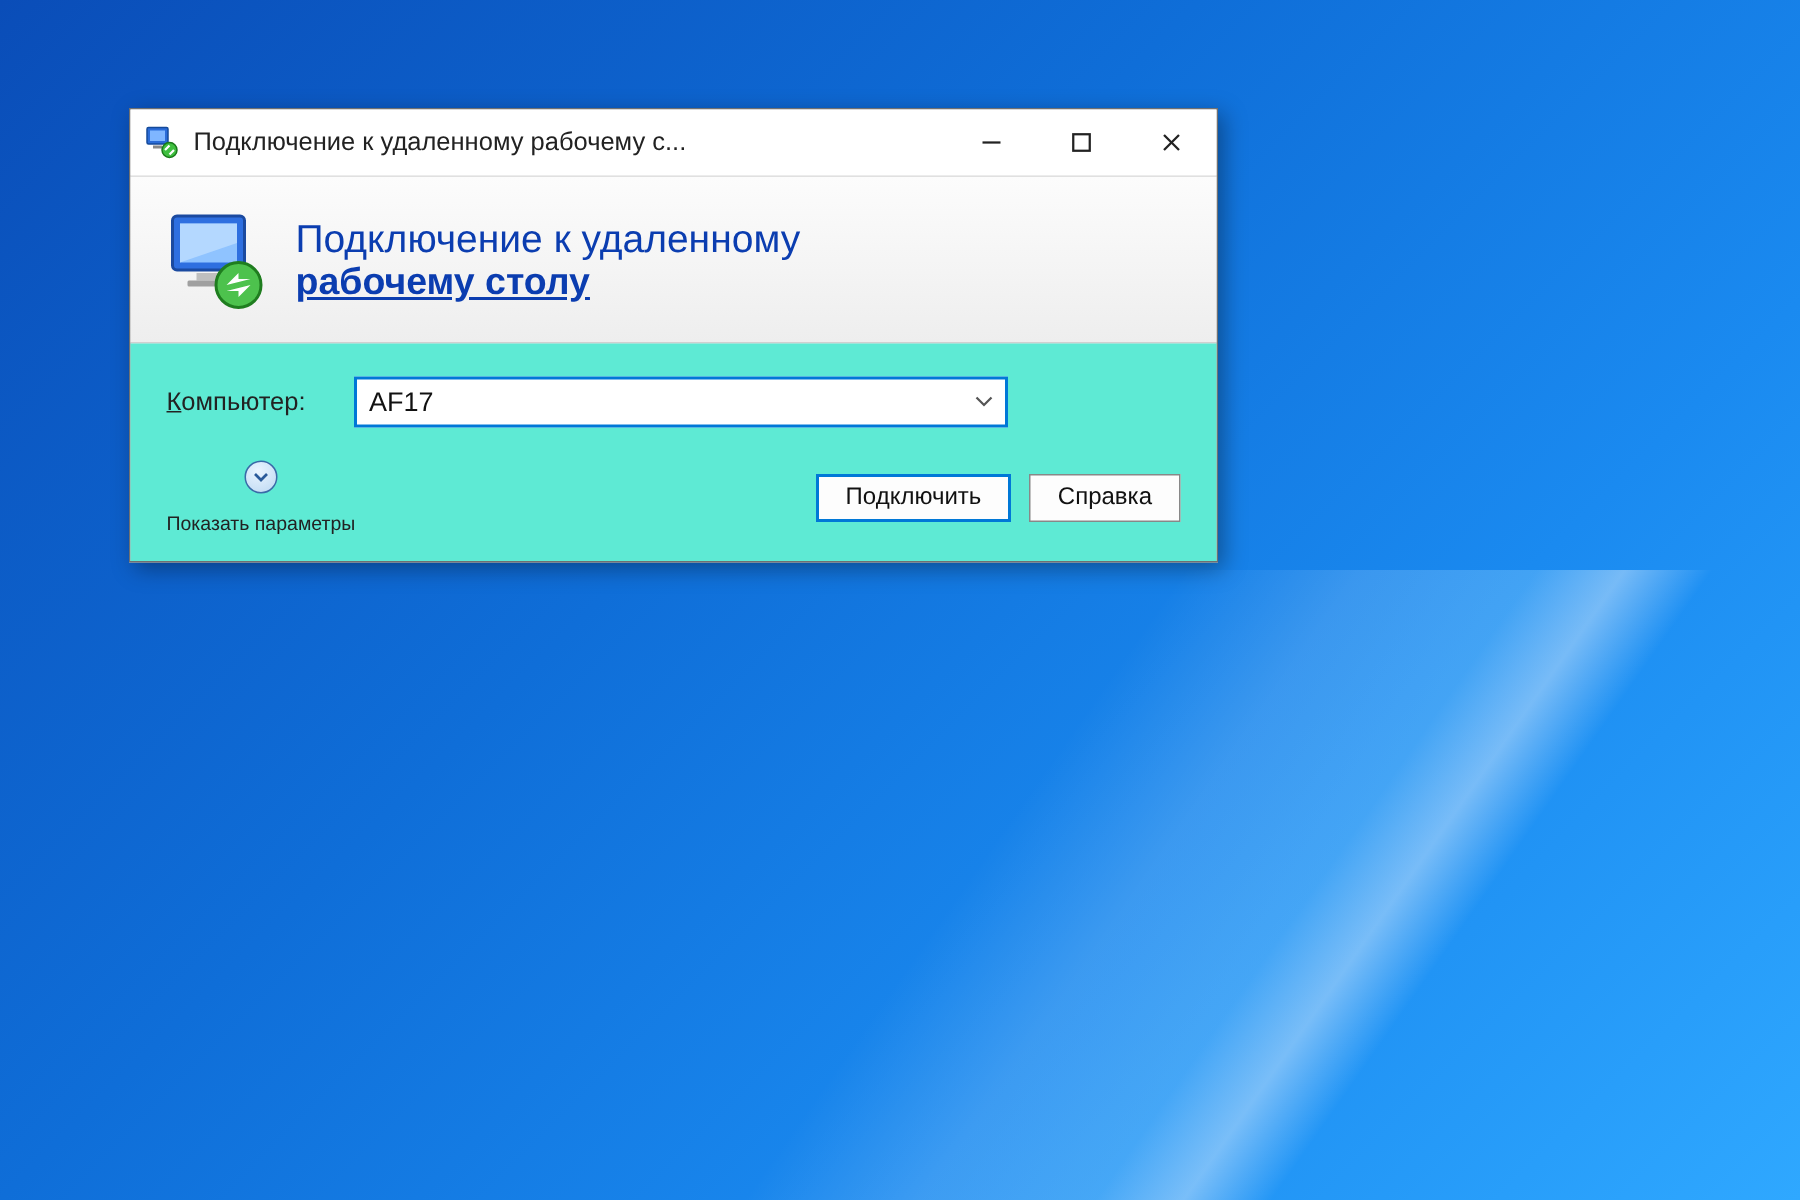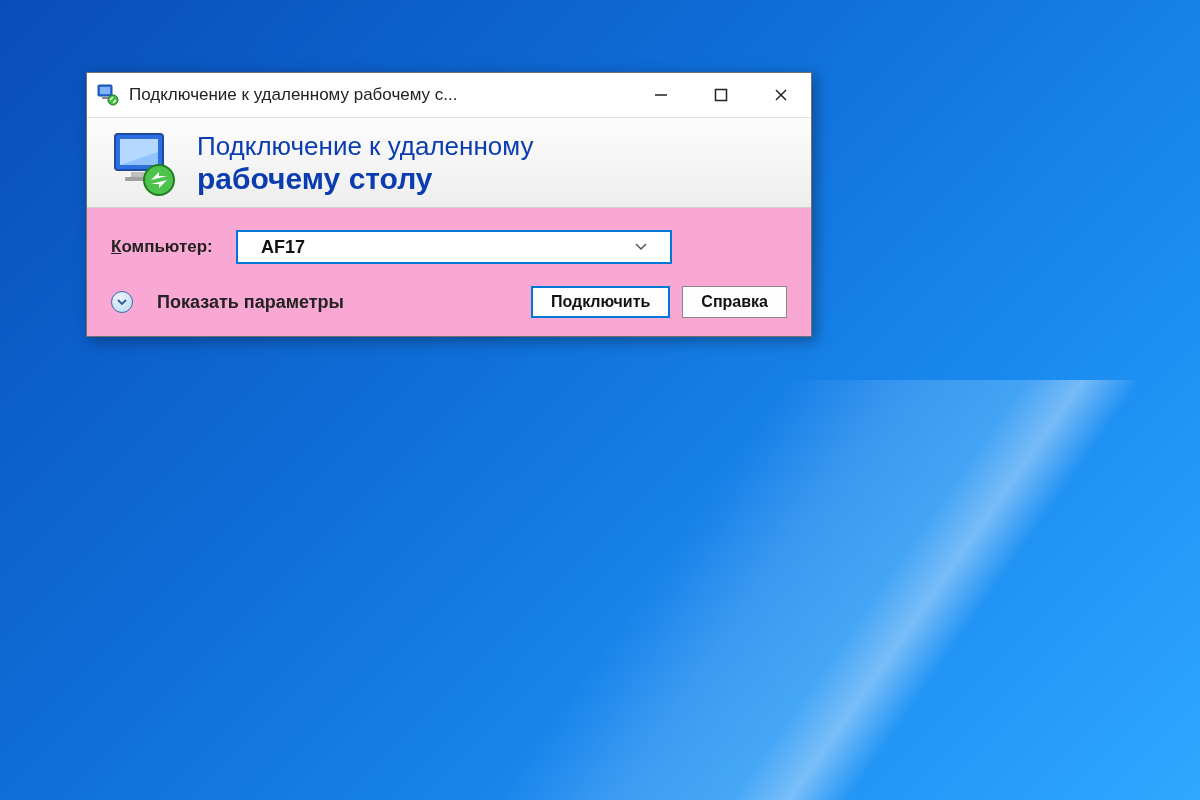--- a/index.html
+++ b/index.html
@@ -31,43 +31,43 @@
     }
     .title-icon svg { width: 100%; height: 100%; }
     .title-text { font-size: 17px; color: #222; flex: 1; }
     .win-controls { display: flex; height: 100%; }
     .wc-btn {
       width: 60px; display: flex; align-items: center; justify-content: center;
       font-size: 16px; color: #222; cursor: pointer;
     }
     .wc-btn svg { width: 14px; height: 14px; }
     .banner {
-      height: 91px; background: linear-gradient(#fcfcfc, #eeeeee);
+      height: 112px; background: linear-gradient(#fcfcfc, #eeeeee);
       border-top: 1px solid #e0e0e0; border-bottom: 1px solid #d0d0d0;
       display: flex; align-items: center; padding: 0 22px; gap: 18px;
     }
     .banner-icon { width: 70px; height: 70px; }
     .banner-text { display: flex; flex-direction: column; }
     .banner-line1 { font-size: 26px; color: #0b3db0; font-weight: 400; }
-    .banner-line2 { font-size: 30px; color: #0b3db0; font-weight: 700; line-height: 1.1; }
-    .body-area { padding: 22px 24px 18px 24px; background: #f9a8d4; font-weight: bold; }
+    .banner-line2 { font-size: 25px; color: #0b3db0; font-weight: 700; line-height: 1.1; text-decoration: underline; }
+    .body-area { padding: 22px 24px 18px 24px; background: #5eead4; }
     .row { display: flex; align-items: center; margin-bottom: 16px; }
     .lbl { font-size: 17px; color: #222; width: 125px; }
     .lbl .ul { text-decoration: underline; }
     .combo {
       flex: 1; height: 34px; border: 2px solid #0078d7; background: #fff;
-      display: flex; align-items: center; padding: 0 23px; font-size: 18px;
+      display: flex; align-items: center; padding: 0 8px; font-size: 18px;
       justify-content: space-between; max-width: 436px;
     }
     .combo-val { color: #111; }
     .caret { display: inline-flex; }
     .user-row { display: flex; gap: 42px; font-size: 17px; color: #222; margin-bottom: 18px; }
     .note { font-size: 17px; color: #222; line-height: 1.45; margin-bottom: 28px; max-width: 520px; }
     .footer { display: flex; align-items: center; justify-content: space-between; padding-top: 6px; }
-    .show-opts { display: flex; align-items: center; gap: 24px; font-size: 18px; color: #222; cursor: pointer; }
+    .show-opts { display: flex; align-items: center; gap: 12px; font-size: 13px; color: #222; cursor: pointer; flex-direction: column; }
     .chev-circ {
       width: 22px; height: 22px; border-radius: 50%;
       border: 1px solid #3a6aa8;
       background: radial-gradient(circle at 40% 30%, #eaf4ff, #bcd8f2);
       display: flex; align-items: center; justify-content: center;
     }
     .btns { display: flex; gap: 12px; }
     .btn {
       height: 32px; padding: 0 18px; border: 1px solid #888; background: #fdfdfd;
       font-size: 16px; color: #111; display: flex; align-items: center; cursor: pointer;

